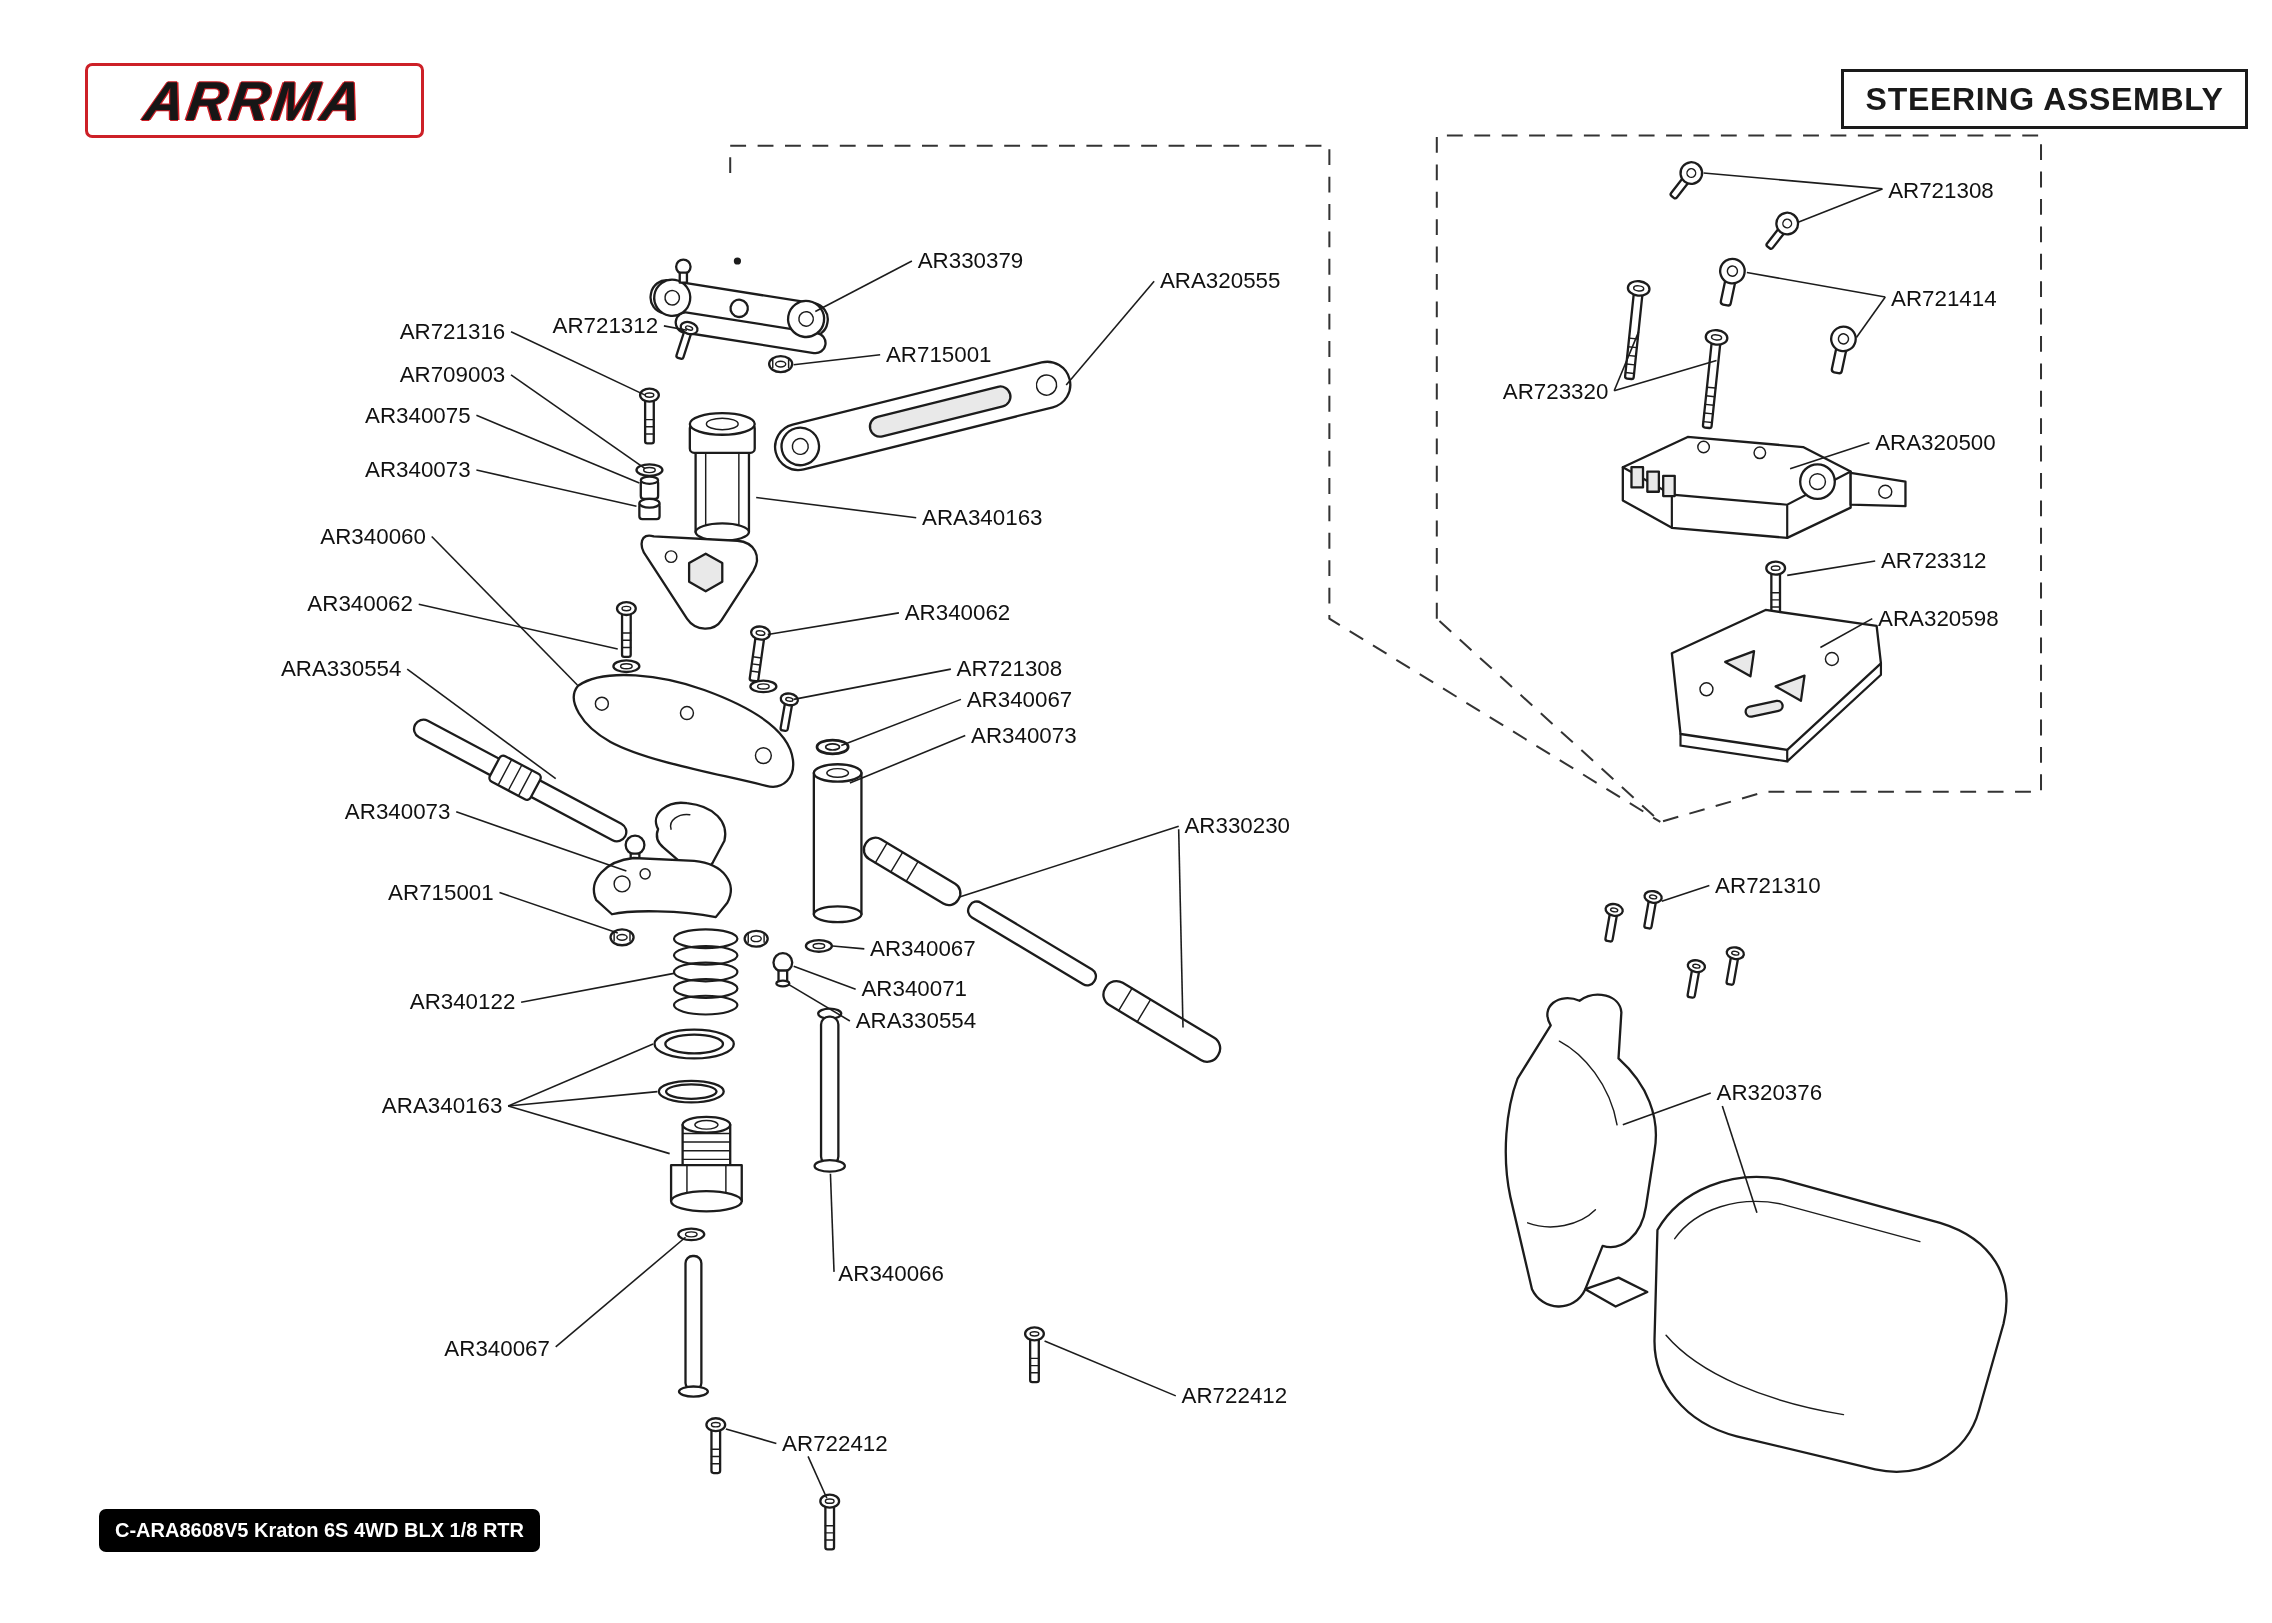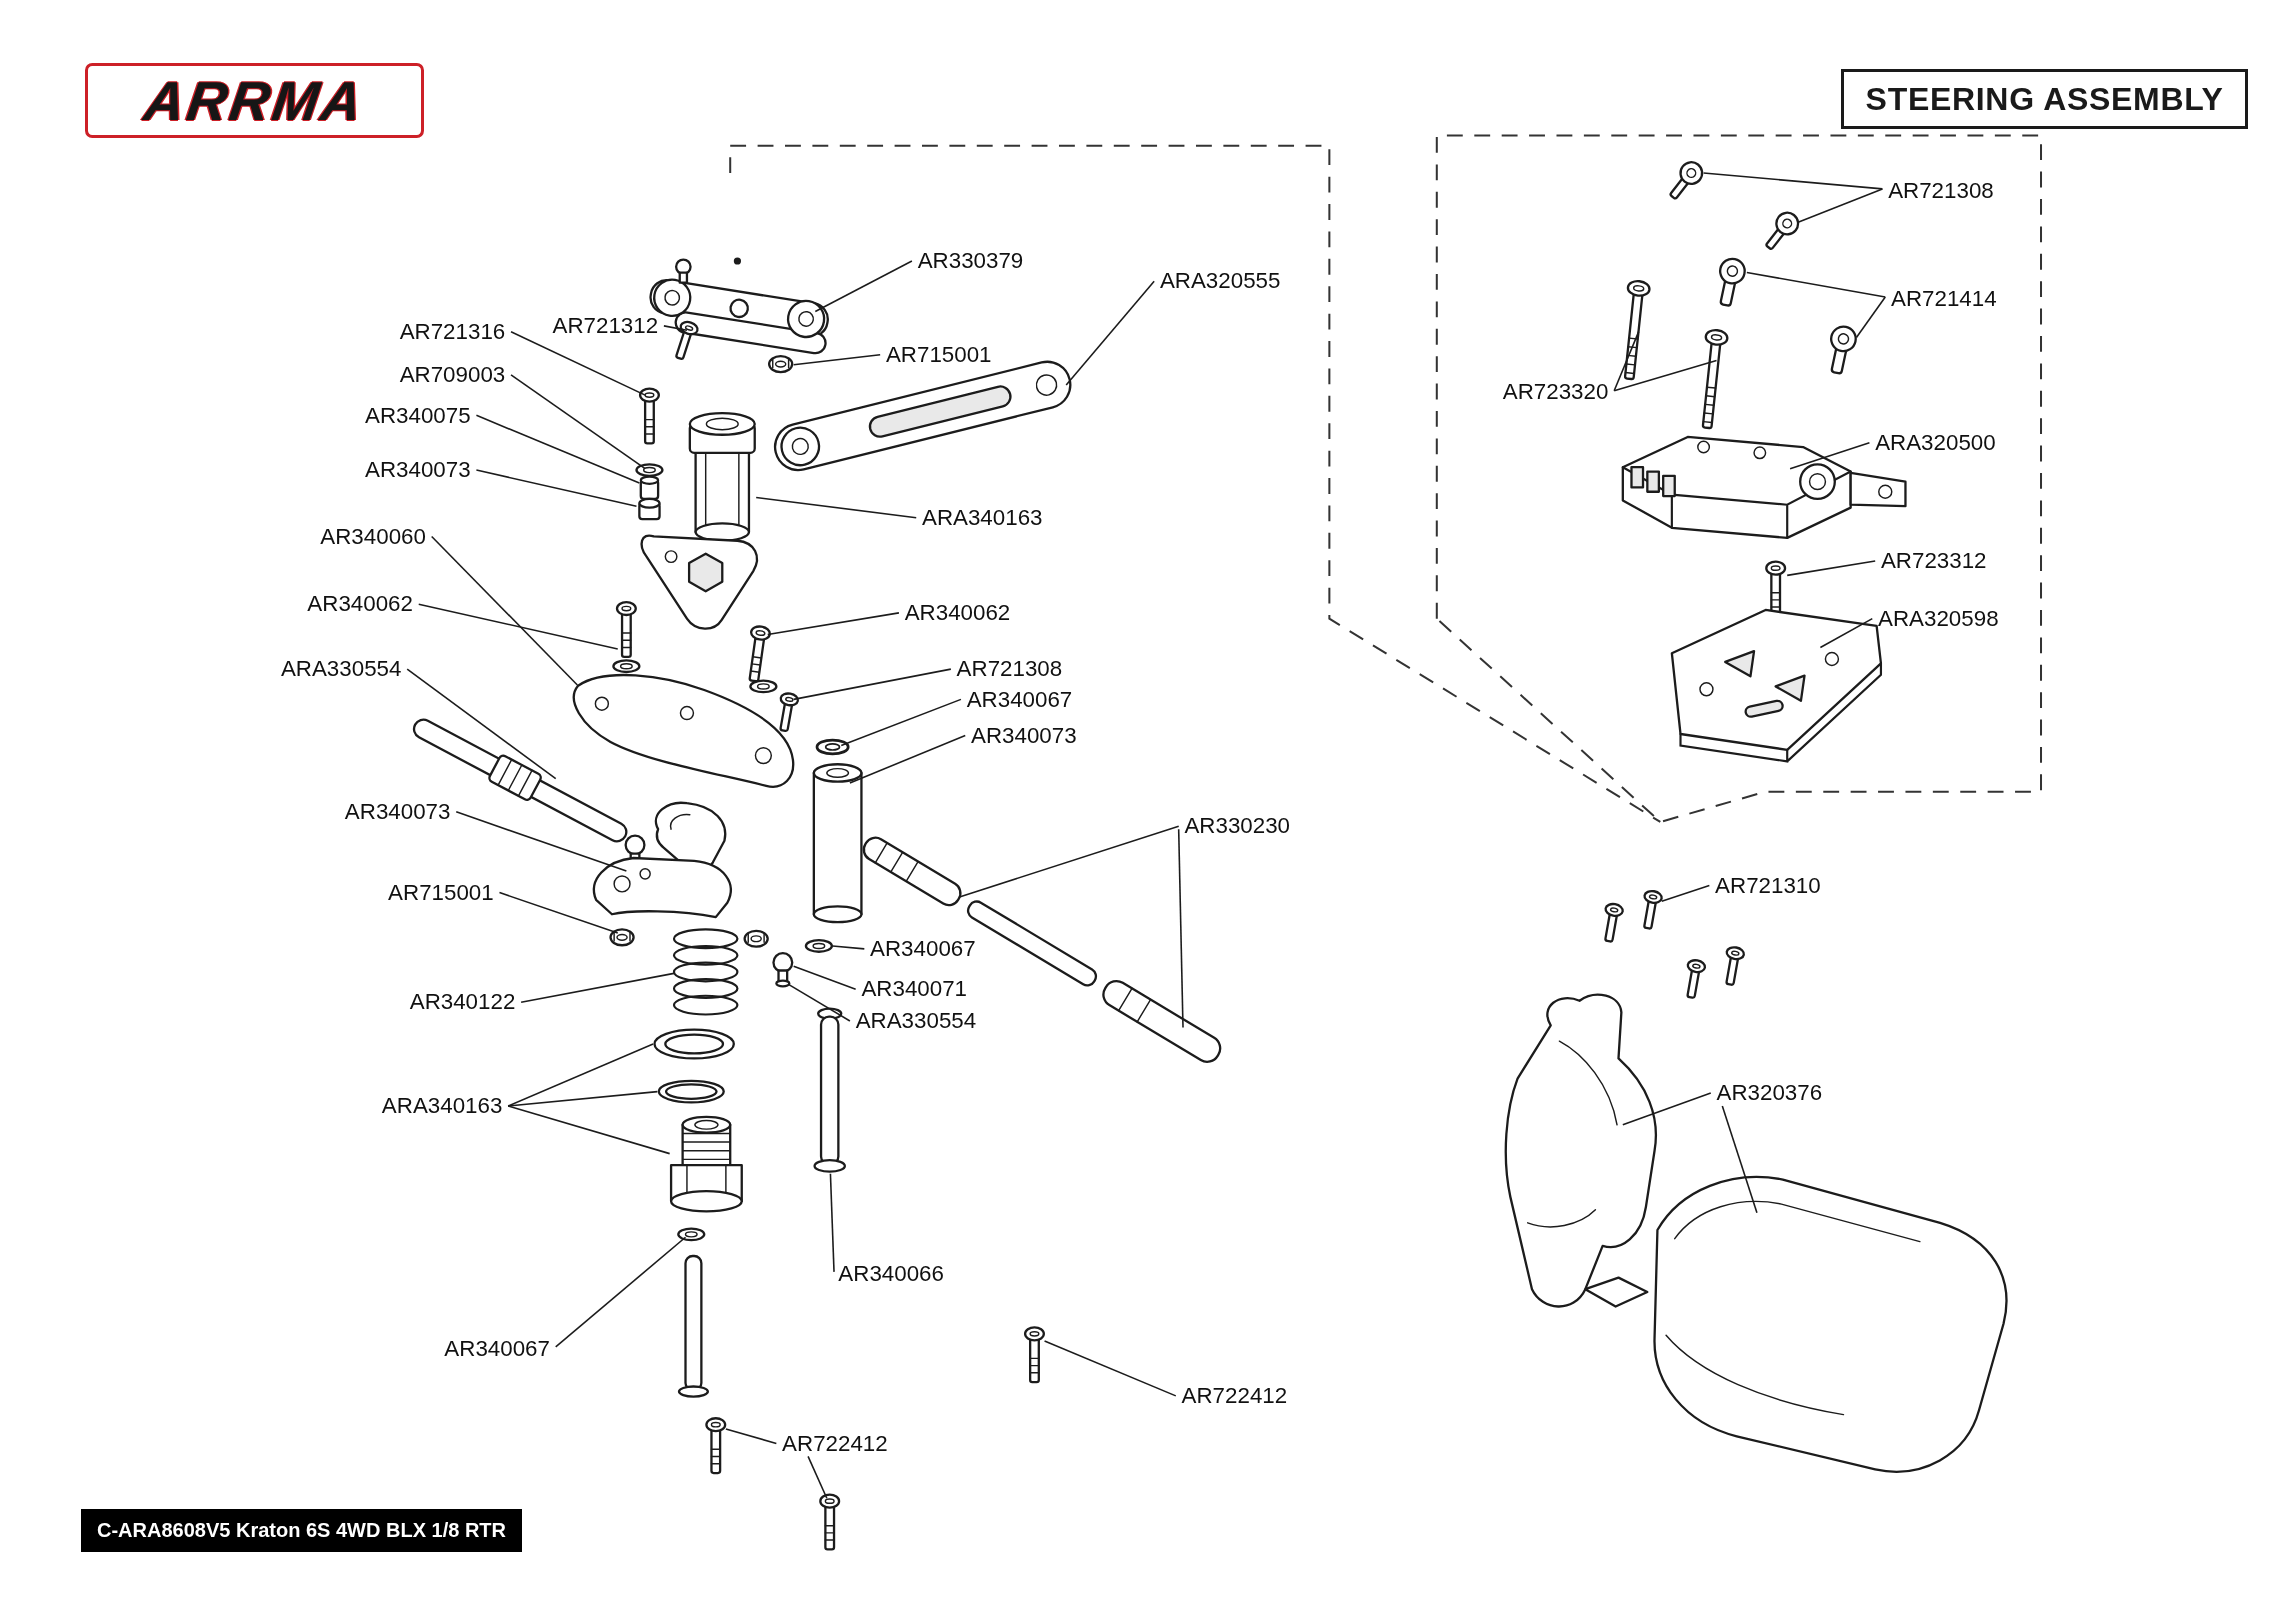--- a/index.html
+++ b/index.html
@@ -16,22 +16,22 @@
     font-style:italic; font-weight:bold; font-size:55px; letter-spacing:2.9px;
     color:#161616; transform:skewX(-8deg);
     text-shadow: 1.4px 0 0 #cd2027, -1.4px 0 0 #cd2027, 0 1.4px 0 #cd2027, 0 -1.4px 0 #cd2027;
   }
   .title-box {
     position:absolute; left:1841px; top:69px; padding:8.7px 21.6px;
     border:3.6px solid #1a1a1a; background:#fff; box-sizing:border-box;
     font-weight:bold; font-size:32px; color:#1a1a1a; letter-spacing:0.7px; white-space:nowrap;
   }
   .footer-box {
-    position:absolute; left:81px; top:1509px; background:#000; color:#fff;
-    font-weight:bold; font-size:20px; padding:10px 16px; white-space:nowrap;
+    position:absolute; left:99px; top:1509px; background:#000; color:#fff;
+    font-weight:bold; font-size:20px; padding:10px 16px; white-space:nowrap;border-radius:7px;
   }
   .diagram { position:absolute; left:0; top:0; width:2273px; height:1623px; }
 
   svg .part { fill:#ffffff; stroke:#1c1c1c; stroke-width:3.2; stroke-linejoin:round; stroke-linecap:round; }
   svg .shade { fill:#e9e9e9; }
   svg .part-line { fill:none; stroke:#1c1c1c; stroke-width:3; stroke-linecap:round; }
   svg .thin { stroke-width:2; }
   svg .leader { fill:none; stroke:#1c1c1c; stroke-width:2.2; }
   svg .dashed { fill:none; stroke:#333333; stroke-width:2.8; stroke-dasharray:22 16; }
   svg .lbl { font-family:"Liberation Sans", sans-serif; font-size:31px; fill:#111111; }

